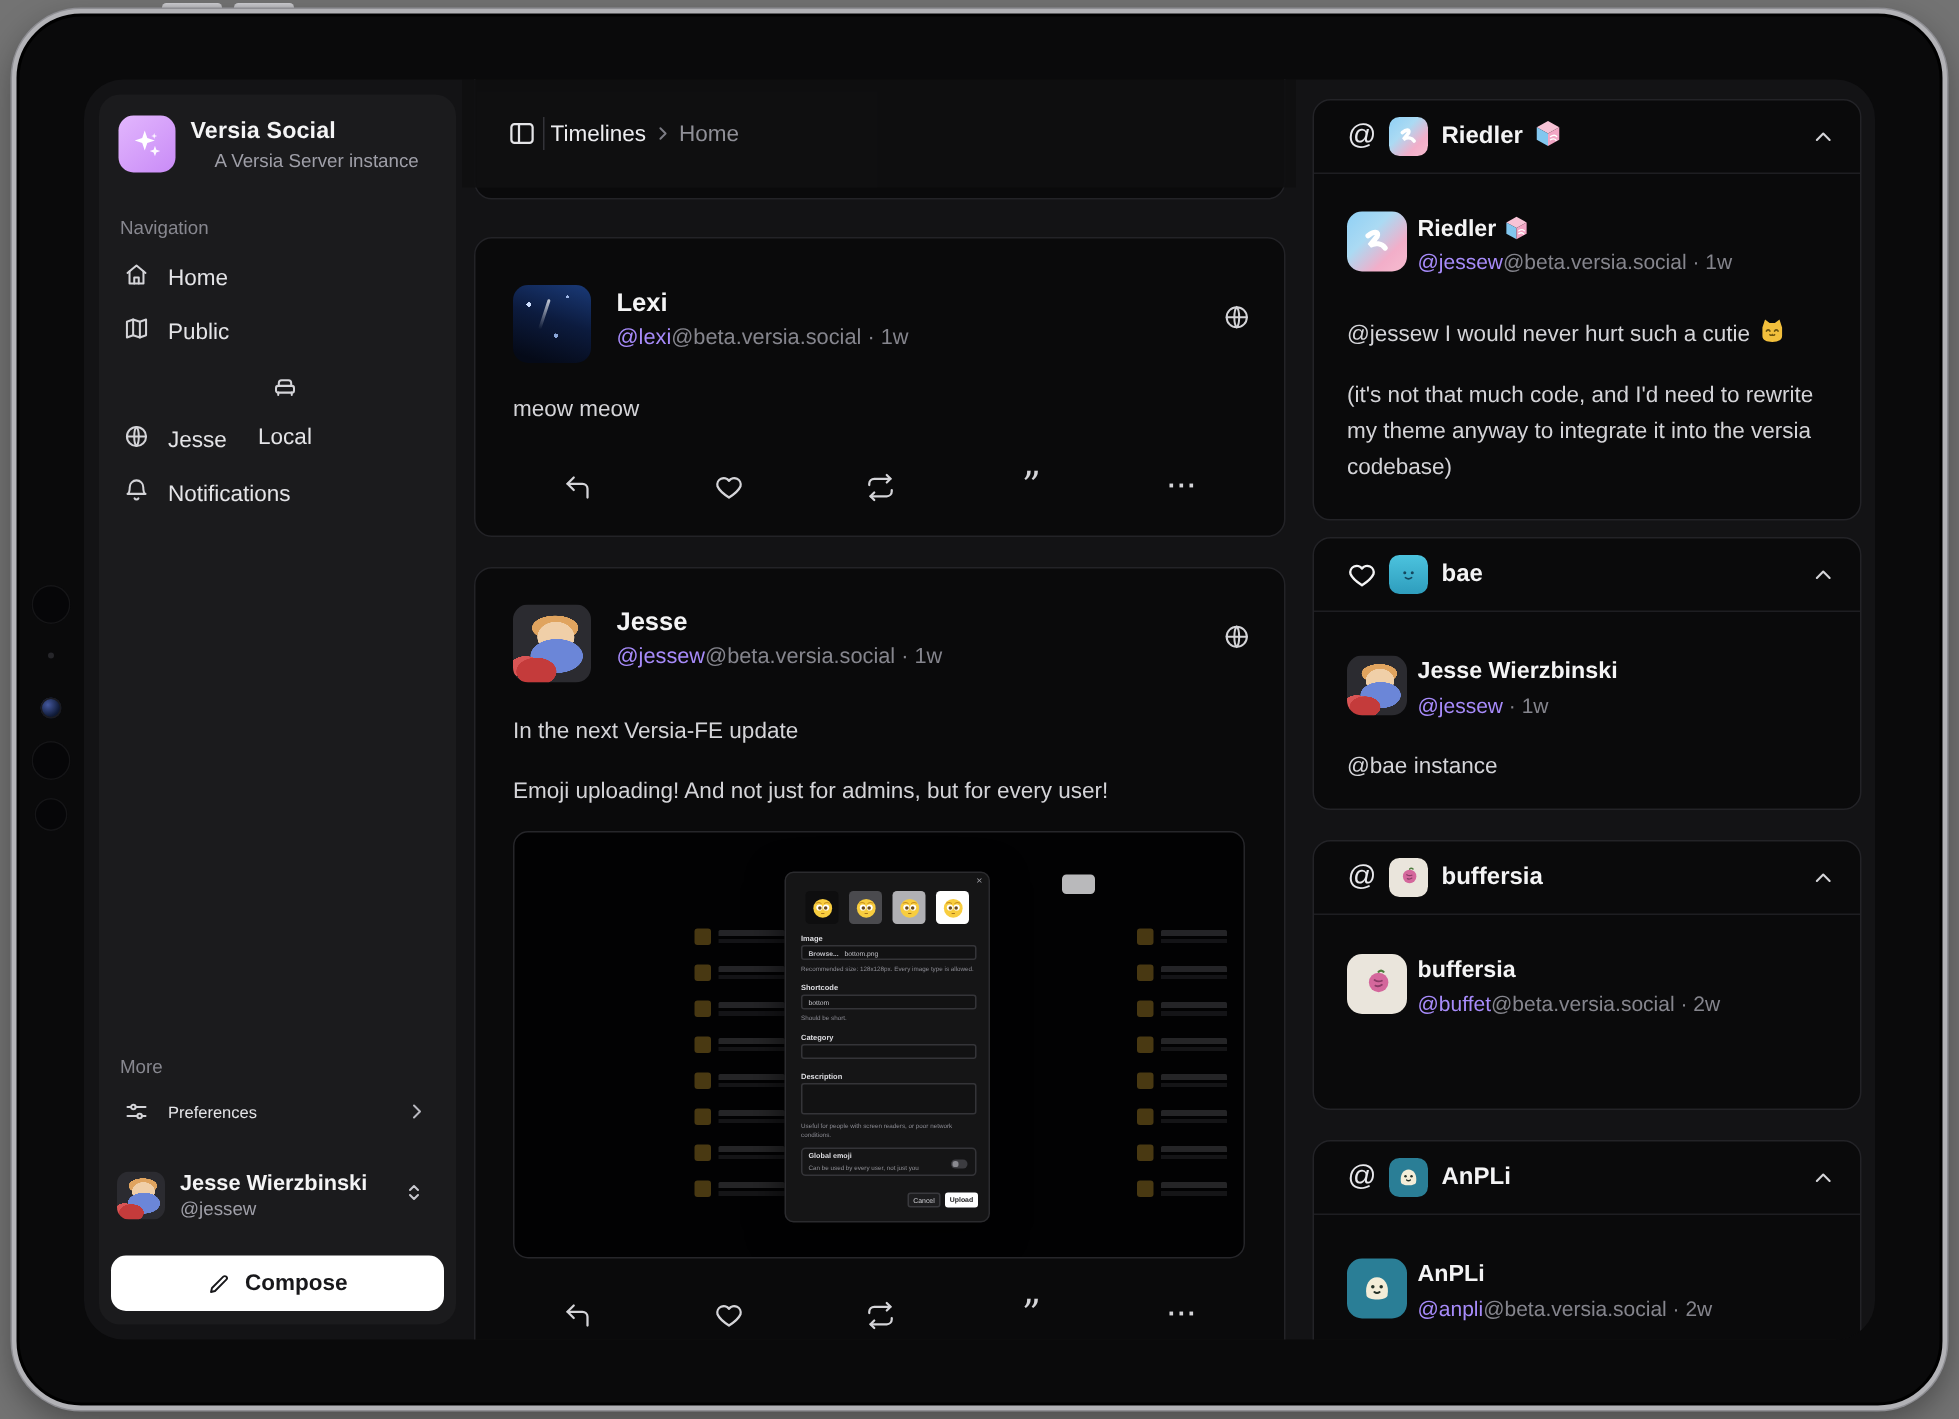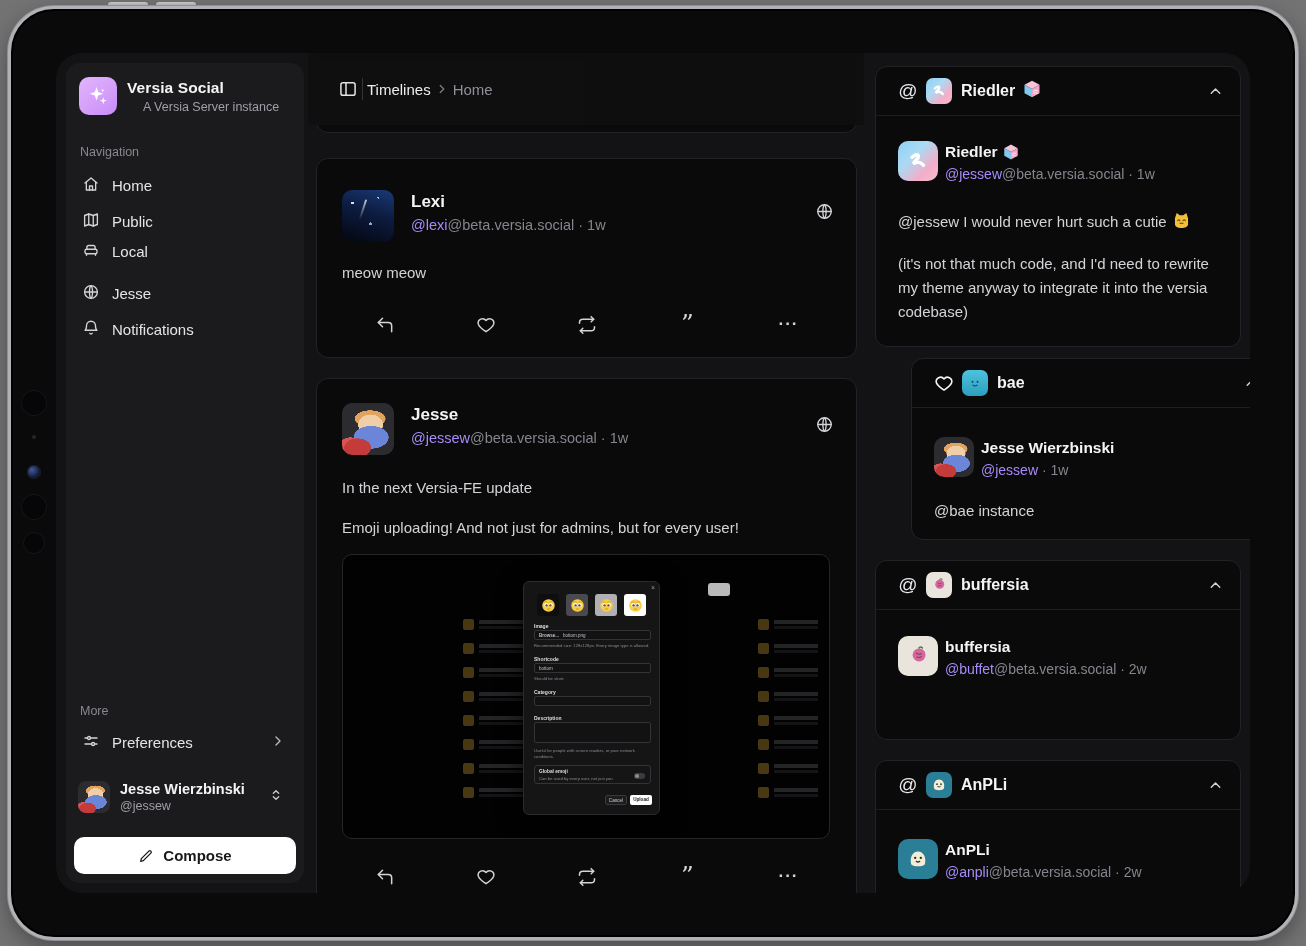--- a/index.html
+++ b/index.html
@@ -29,21 +29,21 @@
   
   .sidebar{position:absolute;left:10px;top:10px;width:238px;height:820px;background:var(--panel);border-radius:14px;}
   .brand{position:absolute;left:13px;top:14px;display:flex;gap:10px;align-items:center;}
   .logo{width:38px;height:38px;border-radius:10px;background:linear-gradient(140deg,#e2b6fd,#c98bf7);display:flex;align-items:center;justify-content:center;}
   .brand-name{font-size:15.5px;font-weight:bold;color:var(--text);letter-spacing:.1px;}
   .brand-tag{font-size:12.5px;color:var(--muted);margin-top:3px;margin-left:16px;}
   .sec-label{position:absolute;left:14px;font-size:12.5px;color:#87878f;}
   .nav-item{position:absolute;left:6px;width:226px;height:34px;display:flex;align-items:center;gap:12px;
     padding-left:10px;border-radius:8px;color:#e4e4e7;font-size:15px;cursor:pointer;}
   .nav-item svg{flex:0 0 auto;color:#d4d4d8;}
-  .row-pref{position:absolute;left:6px;width:226px;height:34px;display:flex;align-items:center;gap:12px;padding-left:10px;color:#e4e4e7;font-size:15px;}
+  .row-pref{position:absolute;left:6px;width:226px;height:34px;display:flex;align-items:center;gap:12px;padding-left:10px;color:#e4e4e7;font-size:11px;}
   .row-pref .chev{margin-left:auto;margin-right:12px;color:#b9b9c0;}
   .user-row{position:absolute;left:6px;width:226px;height:44px;display:flex;align-items:center;gap:10px;padding-left:6px;}
   .user-name{font-size:14.5px;font-weight:bold;color:var(--text);}
   .user-handle{font-size:12.5px;color:var(--muted);margin-top:2px;}
   .user-row .chevud{margin-left:auto;margin-right:14px;color:#c9c9cf;}
   .compose{position:absolute;left:8px;bottom:9px;width:222px;height:37px;background:#ffffff;border:none;border-radius:10px;
     display:flex;align-items:center;justify-content:center;gap:9px;font-size:15px;font-weight:bold;color:#18181b;cursor:pointer;font-family:inherit;}
 
   
   .avatar{border-radius:10px;background-size:cover;flex:0 0 auto;overflow:hidden;position:relative;}
@@ -173,21 +173,21 @@
         <span>Home</span>
       </div>
       <div class="nav-item" style="top:141px;">
         <span><svg width="18" height="18" viewBox="0 0 24 24" fill="none" stroke="currentColor" stroke-width="1.8" stroke-linecap="round" stroke-linejoin="round">
                 <path d="M9 4 3.5 6v14L9 18l6 2 5.5-2V4L15 6 9 4z"></path>
                 <path d="M9 4v14"></path>
                 <path d="M15 6v14"></path>
               </svg></span>
         <span>Public</span>
       </div>
-      <div class="nav-item" style="top:171px;">
+      <div class="nav-item" style="top:186px;flex-direction:column;">
         <span><svg width="18" height="18" viewBox="0 0 24 24" fill="none" stroke="currentColor" stroke-width="1.8" stroke-linecap="round" stroke-linejoin="round">
                 <path d="M6.5 11V8.5A2.5 2.5 0 0 1 9 6h6a2.5 2.5 0 0 1 2.5 2.5V11"></path>
                 <rect x="4" y="11" width="16" height="6" rx="2"></rect>
                 <path d="M6 17v2M18 17v2"></path>
               </svg></span>
         <span>Local</span>
       </div>
       <div class="nav-item" style="top:213px;">
         <span><svg width="18" height="18" viewBox="0 0 24 24" fill="none" stroke="currentColor" stroke-width="1.8" stroke-linecap="round" stroke-linejoin="round">
                 <circle cx="12" cy="12" r="8.5"></circle>
@@ -533,21 +533,21 @@
       <p class="n-text" style="top:143px;"><span>@jessew I would never hurt such a cutie</span>
         <span class="emoji-inline"><svg width="21" height="21" viewBox="0 0 24 24">
                 <path d="M4.5 9.5 6.5 3.5l3.5 2.5h4l3.5-2.5 2 6v6.5c0 3.2-3.4 4.5-7.5 4.5s-7.5-1.3-7.5-4.5z" fill="#f2bf3c"></path>
                 <path d="M7.6 12.2q1.3-1.7 2.6 0M13.8 12.2q1.3-1.7 2.6 0" stroke="#6e5410" stroke-width="1.3" fill="none" stroke-linecap="round"></path>
                 <path d="M10.2 15q.9.9 1.8 0 .9.9 1.8 0" stroke="#6e5410" stroke-width="1.2" fill="none" stroke-linecap="round"></path>
               </svg></span>
       </p>
       <p class="n-text" style="top:185px;">(it's not that much code, and I'd need to rewrite my theme anyway to integrate it into the versia codebase)</p>
     </section>
 
-    <section class="ncard" style="top:305px;height:182px;margin-left:36px;">
+    <section class="ncard" style="top:305px;height:182px;">
       <div class="nheader">
         <span class="ntype">
               <svg width="21" height="21" viewBox="0 0 24 24" fill="none" stroke="#f4f4f5" stroke-width="1.9" stroke-linejoin="round">
                 <path d="M12 20s-7.4-4.7-9.2-9A5.2 5.2 0 0 1 12 6.6 5.2 5.2 0 0 1 21.2 11c-1.8 4.3-9.2 9-9.2 9z"></path>
               </svg>
             </span>
         <span class="navatar avatar av-bae">
               <svg width="20" height="20" viewBox="0 0 24 24" fill="none">
                 <circle cx="9" cy="10.5" r="1.2" fill="#14475e"></circle>
                 <circle cx="15" cy="10.5" r="1.2" fill="#14475e"></circle>

